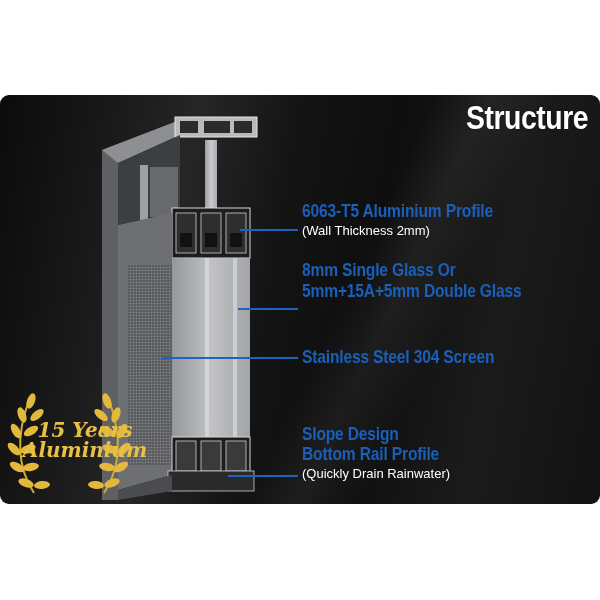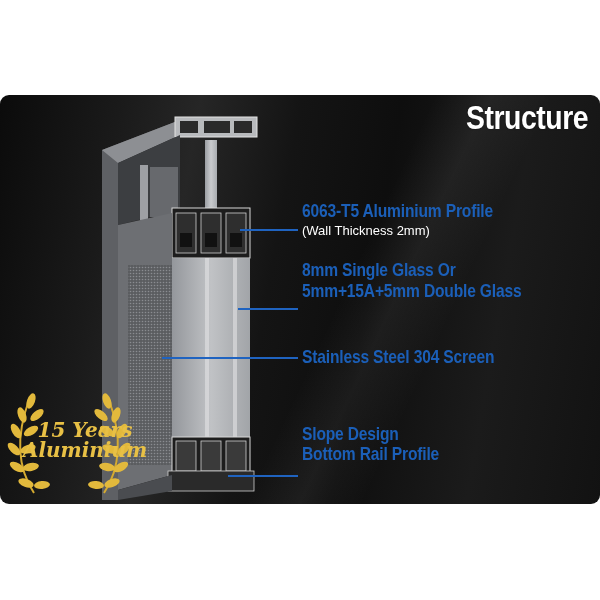--- a/index.html
+++ b/index.html
@@ -108,20 +108,21 @@
   <div class="label" style="top:106px;">6063-T5 Aluminium Profile</div>
   <div class="sub" style="top:127px;">(Wall Thickness 2mm)</div>
 
   <div class="label" style="top:165px;">8mm Single Glass Or</div>
   <div class="label" style="top:186px;">5mm+15A+5mm Double Glass</div>
 
   <div class="label" style="top:252px;">Stainless Steel 304 Screen</div>
 
   <div class="label" style="top:329px;">Slope Design</div>
   <div class="label" style="top:349px;">Bottom Rail Profile</div>
+  <div class="sub" style="top:370px;">(Quickly Drain Rainwater)</div>
 
   <div class="badge">
     <svg width="130" height="118" viewBox="0 0 130 118" xmlns="http://www.w3.org/2000/svg">
       <g fill="#e2b93c">
         <path d="M30 108 Q5 70 25 15" stroke="#d4aa30" stroke-width="2" fill="none"></path>
         <path d="M100 108 Q125 70 105 15" stroke="#d4aa30" stroke-width="2" fill="none"></path>
         <ellipse cx="27" cy="16" rx="4" ry="8" transform="rotate(20 27 16)"></ellipse>
         <ellipse cx="18" cy="30" rx="4" ry="8" transform="rotate(-20 18 30)"></ellipse>
         <ellipse cx="33" cy="30" rx="4" ry="8" transform="rotate(50 33 30)"></ellipse>
         <ellipse cx="12" cy="46" rx="4" ry="8" transform="rotate(-30 12 46)"></ellipse>

